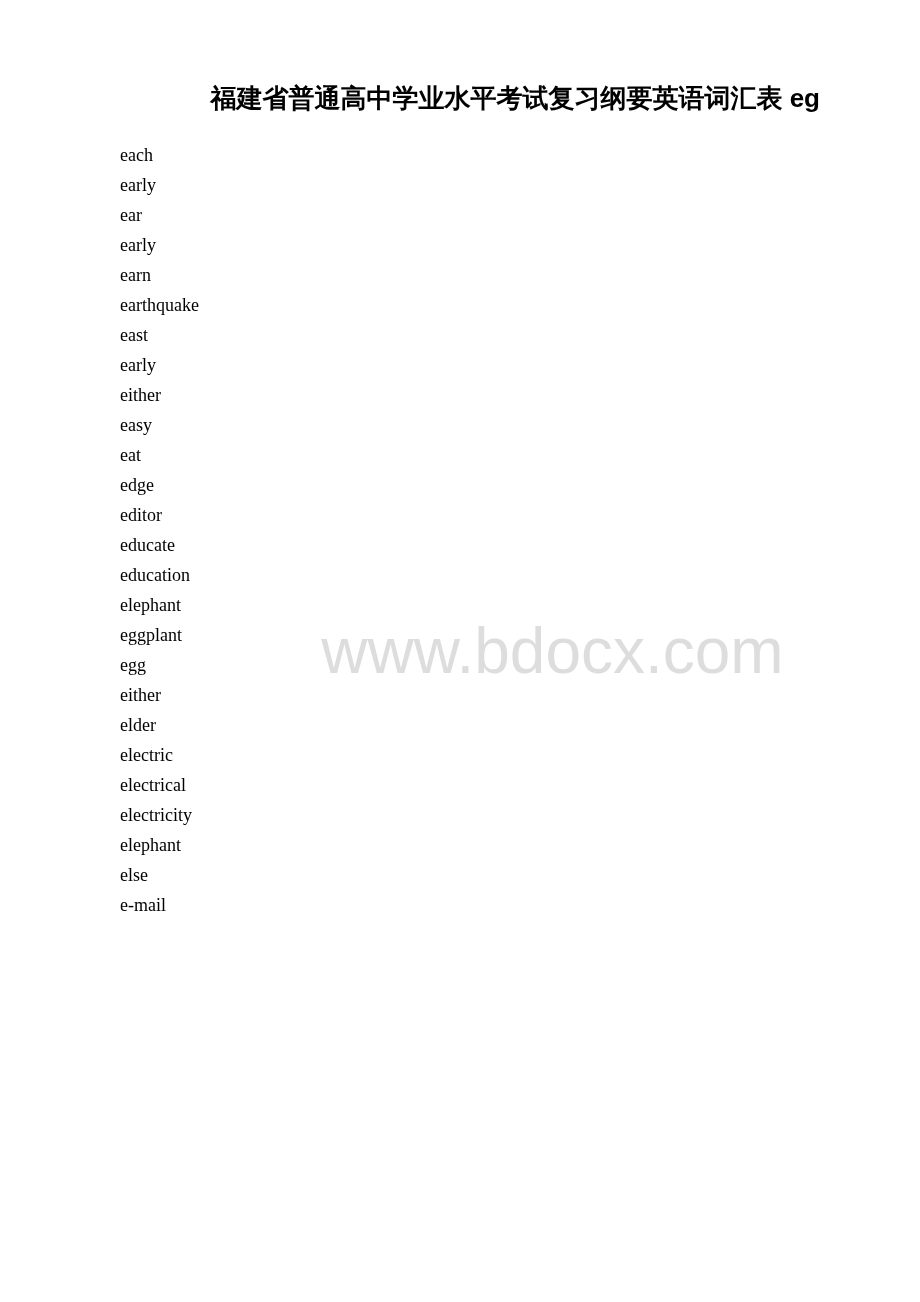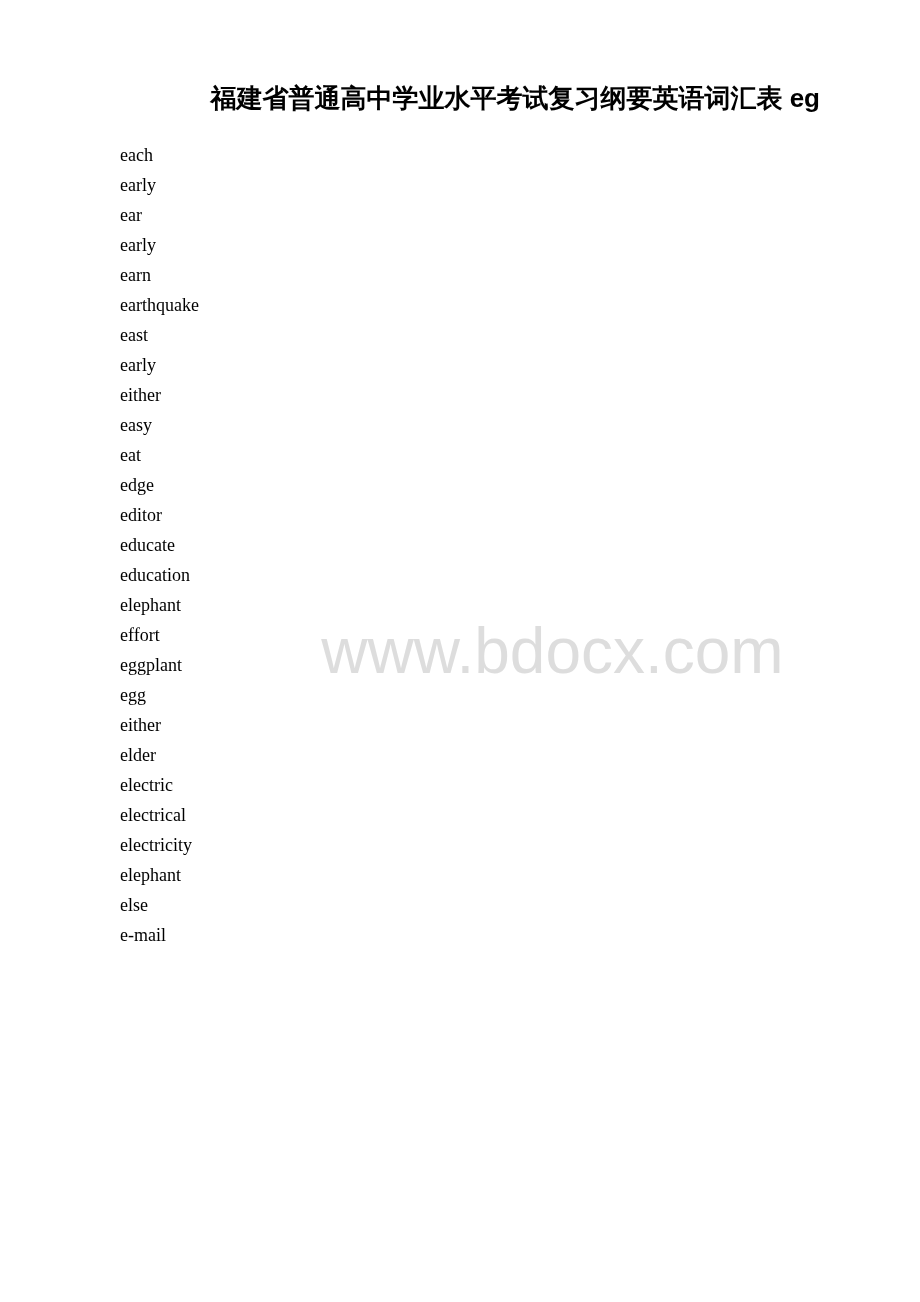--- a/index.html
+++ b/index.html
@@ -71,21 +71,20 @@
     <li>east</li>
     <li>early</li>
     <li>either</li>
     <li>easy</li>
     <li>eat</li>
     <li>edge</li>
     <li>editor</li>
     <li>educate</li>
     <li>education</li>
     <li>elephant</li>
-    <li>effort</li>
     <li>eggplant</li>
     <li>egg</li>
     <li>either</li>
     <li>elder</li>
     <li>electric</li>
     <li>electrical</li>
     <li>electricity</li>
     <li>elephant</li>
     <li>else</li>
     <li>e-mail</li>

